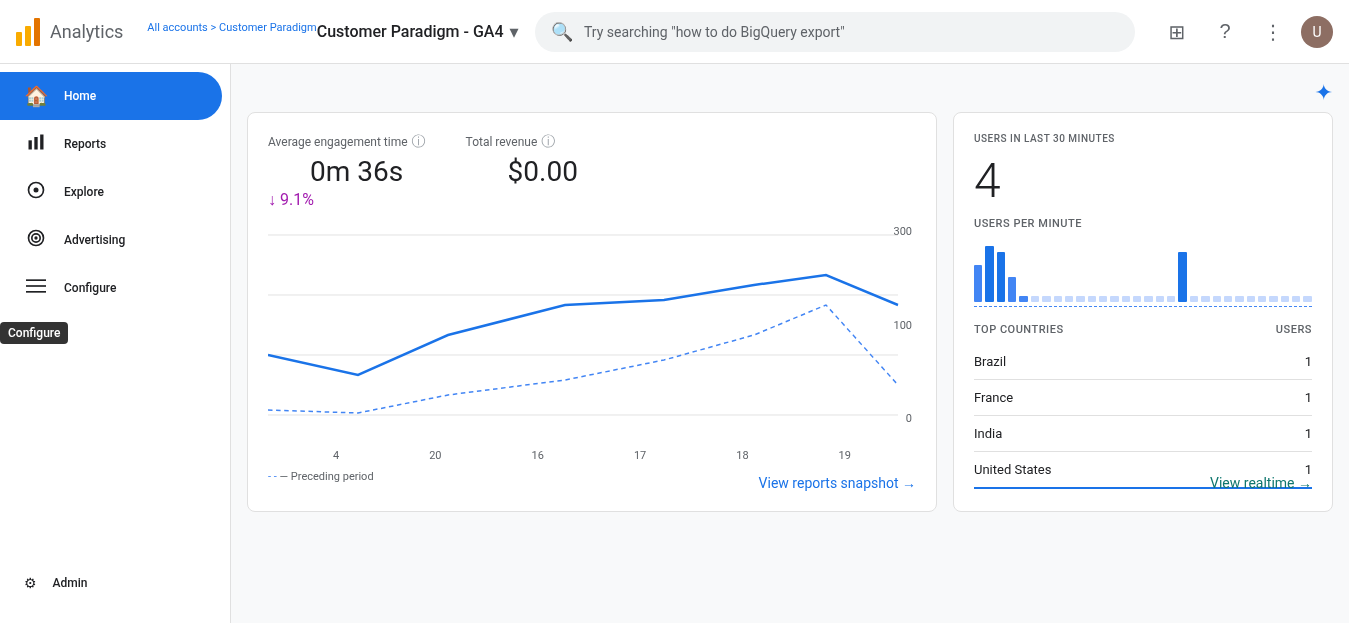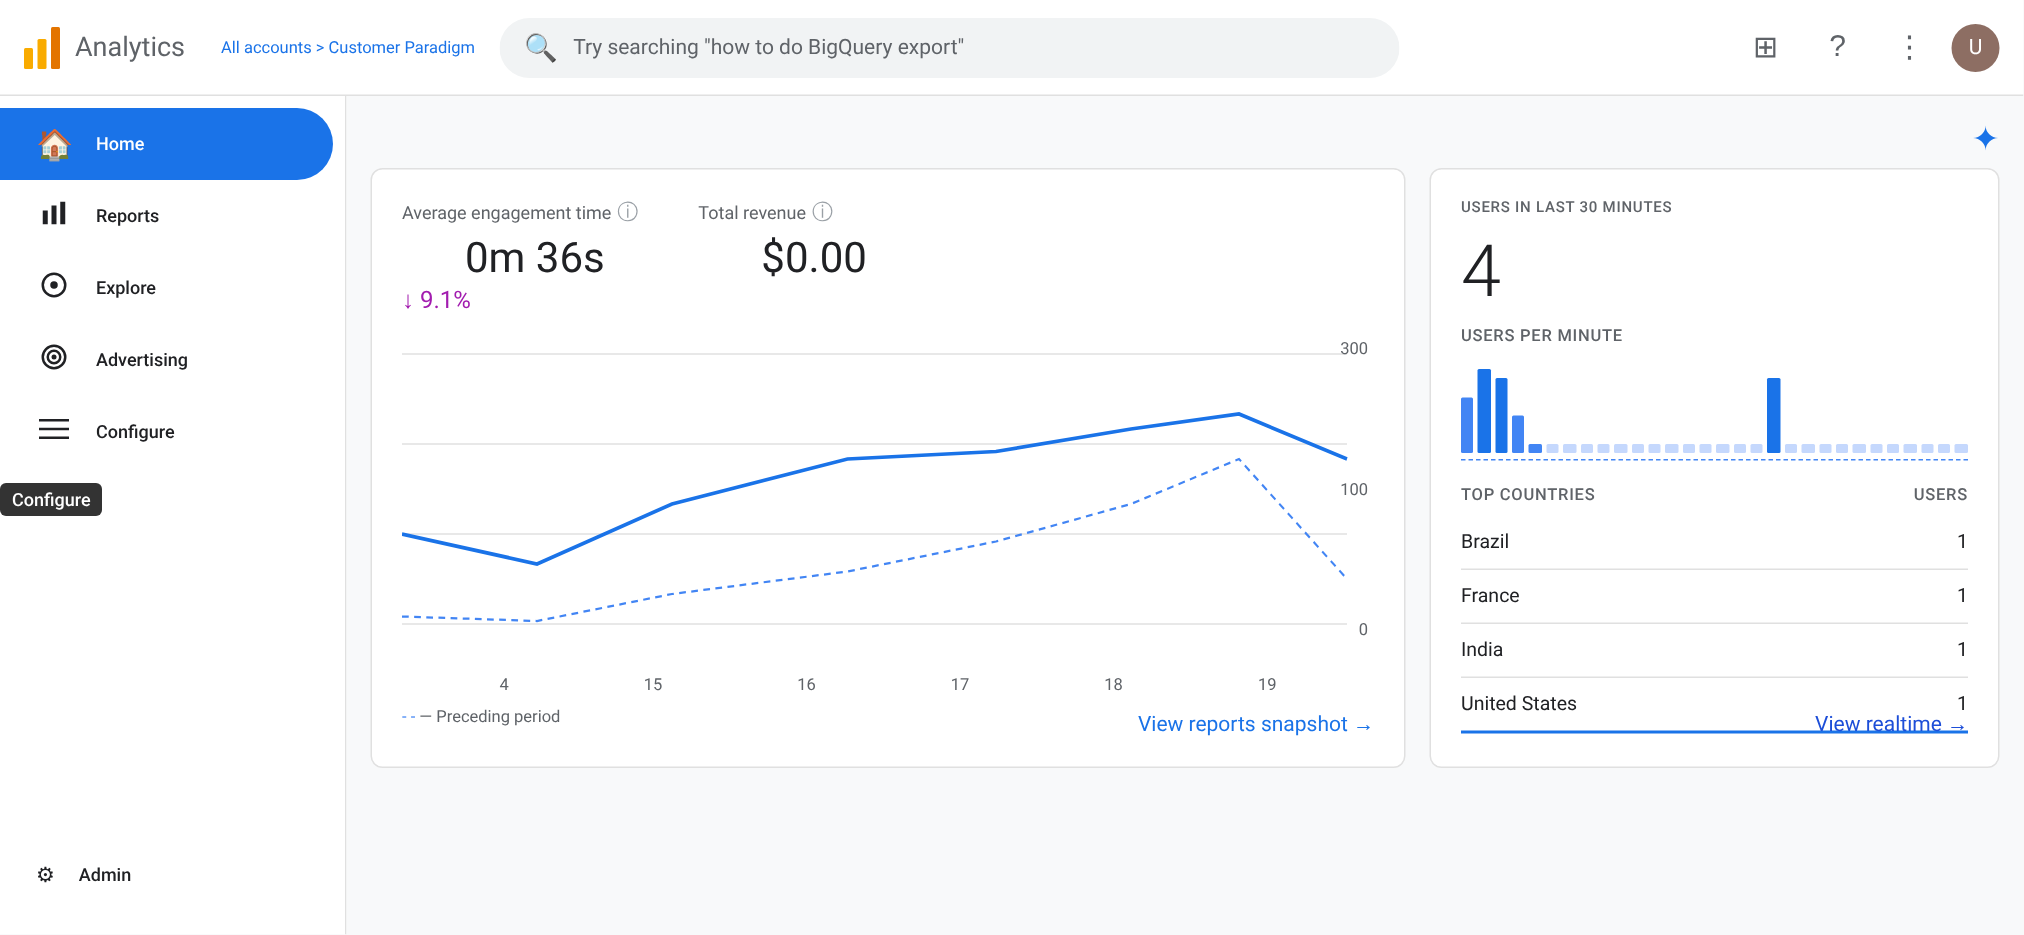--- a/index.html
+++ b/index.html
@@ -124,21 +124,21 @@
     .mini-bar-line { border-top: 1px dashed #4285f4; width: 100%; margin: 4px 0 16px; }
 
     .countries-header { display: flex; justify-content: space-between; font-size: 11px; color: #5f6368; font-weight: 500; letter-spacing: 0.5px; text-transform: uppercase; margin-bottom: 8px; }
     .country-row { display: flex; justify-content: space-between; align-items: center; padding: 10px 0; border-bottom: 1px solid #e0e0e0; }
     .country-row:last-of-type { border-bottom: 2px solid #1a73e8; }
     .country-name { font-size: 13px; color: #202124; }
     .country-count { font-size: 13px; color: #202124; }
 
     .view-realtime {
       position: absolute; bottom: 20px; right: 20px;
-      color: #1d4ed8; font-size: 14px; cursor: pointer;
+      color: #0f766e; font-size: 14px; cursor: pointer;
       display: flex; align-items: center; gap: 4px;
     }
   </style>
 </head>
 <body>
 
 <div class="topbar">
   <div class="logo-area">
     <div class="logo-bars">
       <div class="logo-bar1"></div>
@@ -146,20 +146,24 @@
       <div class="logo-bar3"></div>
     </div>
     <span class="app-name">Analytics</span>
   </div>
 
   <div class="account-selector">
     <div class="breadcrumb-text">
       <span>All accounts</span>
       <span> &gt; </span>
       <span>Customer Paradigm</span>
+    </div>
+    <div class="property-selector">
+      <span class="property-name">Customer Paradigm - GA4</span>
+      <span class="chevron-down">▾</span>
     </div>
   </div>
 
   <div class="search-bar">
     <span class="search-icon">🔍</span>
     <span class="search-placeholder">Try searching "how to do BigQuery export"</span>
   </div>
 
   <div class="topbar-actions">
     <button class="icon-btn">
@@ -280,21 +284,21 @@
           </svg>
           <div class="y-axis-labels">
             <span class="y-label">300</span>
             <span class="y-label">100</span>
             <span class="y-label">0</span>
           </div>
         </div>
 
         <div class="x-axis-labels">
           <span class="x-label">4</span>
-          <span class="x-label">15</span>
+          <span class="x-label">20</span>
           <span class="x-label">16</span>
           <span class="x-label">17</span>
           <span class="x-label">18</span>
           <span class="x-label">19</span>
         </div>
 
         <div class="chart-legend">
           <span style="color:#4285f4;">- - </span>
           <span>— Preceding period</span>
         </div>

